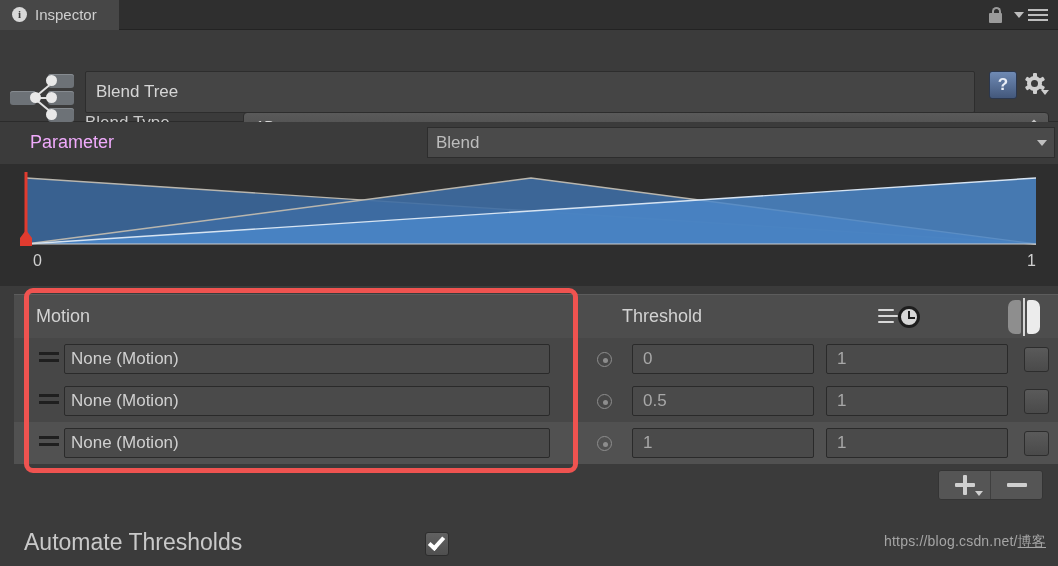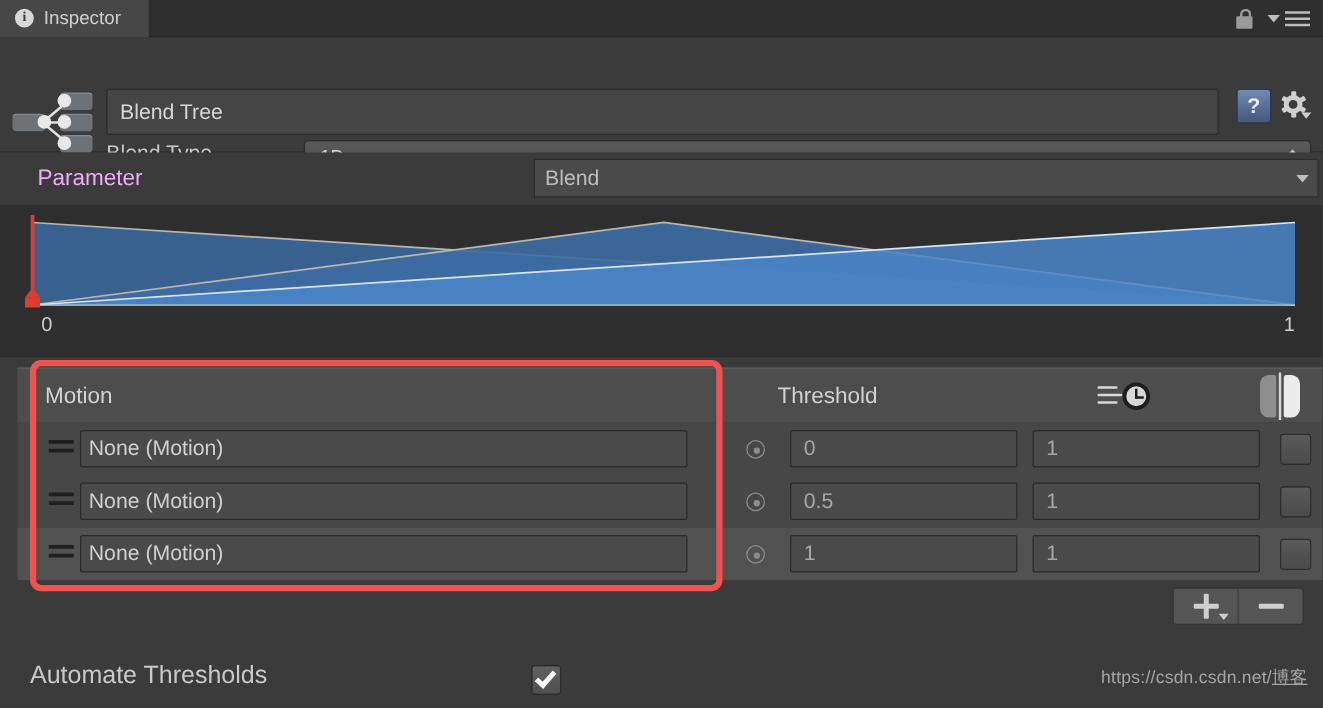--- a/index.html
+++ b/index.html
@@ -52,21 +52,21 @@
   }
   .tree-icon { position:absolute; left:10px; top:42px; width:64px; height:52px; }
   .tree-icon .nodebox {
     position:absolute; background:#6d7277; border-radius:3px;
     box-shadow: inset 0 1px 0 #868b90;
   }
   .tree-icon .dot { position:absolute; width:11px; height:11px; border-radius:50%; background:#e8e8e8; }
   .tree-icon .lnk { position:absolute; background:#e2e2e2; height:2px; transform-origin:0 50%; }
 
   .name-field {
-    position:absolute; left:85px; top:41px; width:890px; height:37px;
+    position:absolute; left:85px; top:41px; width:890px; height:42px;
     background:#454545; border:1px solid #2d2d2d; border-radius:2px;
     color:#d6d6d6; font-size:17px; display:flex; align-items:center; padding-left:10px;
   }
   .help-btn {
     position:absolute; left:989px; top:41px; width:28px; height:28px;
     background: linear-gradient(#6f8ab4,#43587c);
     border:1px solid #2b374d; border-radius:3px;
     display:flex; align-items:center; justify-content:center;
     color:#e9eef7; font-size:17px; font-weight:bold;
   }
@@ -189,21 +189,21 @@
   .plus-h, .plus-v, .minus-h { position:absolute; background:#cfcfcf; border-radius:1px; }
   .plus-h { width:20px; height:4px; }
   .plus-v { width:4px; height:20px; }
   .minus-h { width:20px; height:4px; }
   .plus-caret {
     position:absolute; right:7px; bottom:3px; width:0;height:0;
     border-left:4px solid transparent;border-right:4px solid transparent;border-top:5px solid #cfcfcf;
   }
 
   
-  .automate-label { position:absolute; left:24px; top:529px; font-size:20px; color:#c9c9c9; }
+  .automate-label { position:absolute; left:24px; top:529px; font-size:23px; color:#c9c9c9; }
   .checkbox {
     position:absolute; left:425px; top:532px; width:24px; height:24px;
     background: linear-gradient(#616161,#4f4f4f);
     border:1px solid #2d2d2d; border-radius:3px;
   }
   .checkbox .mark {
     position:absolute; left:6px; top:1px; width:9px; height:16px;
     border:solid #ffffff; border-width:0 4px 4px 0; transform:rotate(42deg);
   }
 
@@ -408,16 +408,16 @@
   </div>
 
   <div class="automate-label">Automate Thresholds</div>
   <div class="checkbox">
     <span class="mark"></span>
   </div>
 
   <div class="highlight"></div>
 
   <div class="watermark">
-    <span>https://csdn.csdn.net/</span><span class="wm-cjk">博客</span>
+    <span>https://blog.csdn.net/</span><span class="wm-cjk">博客</span>
   </div>
 
 </div>
 
 </body></html>

